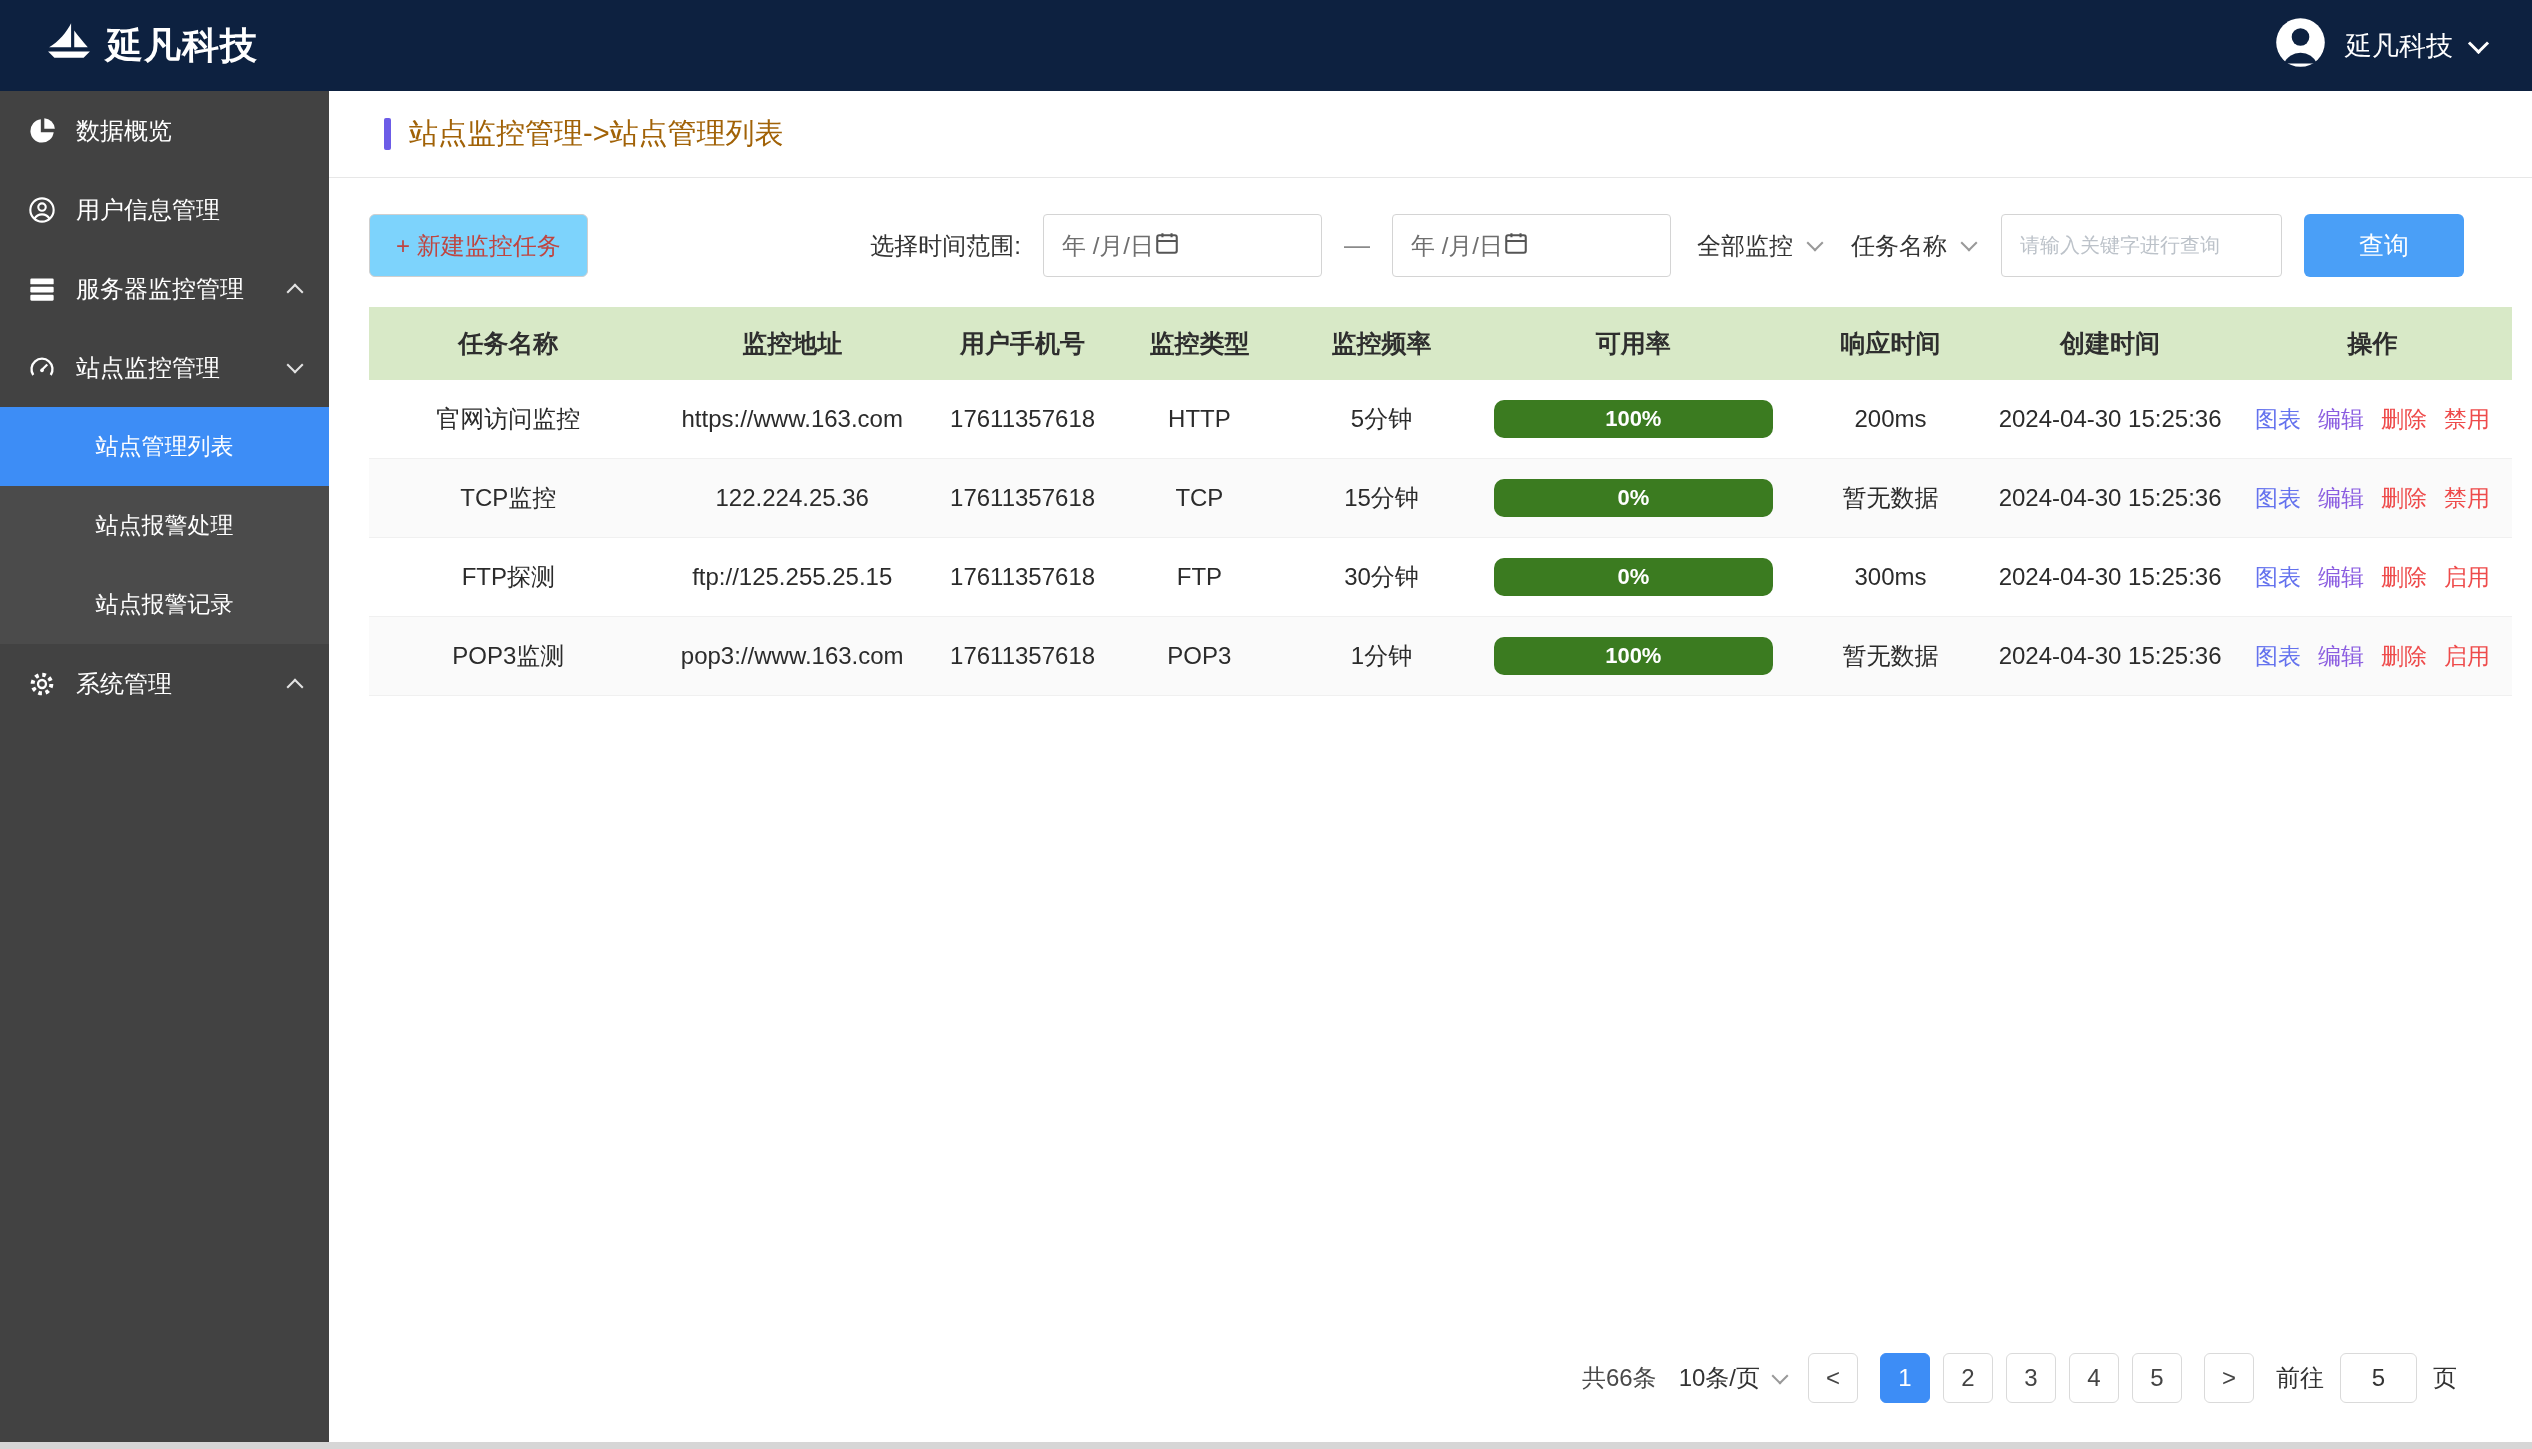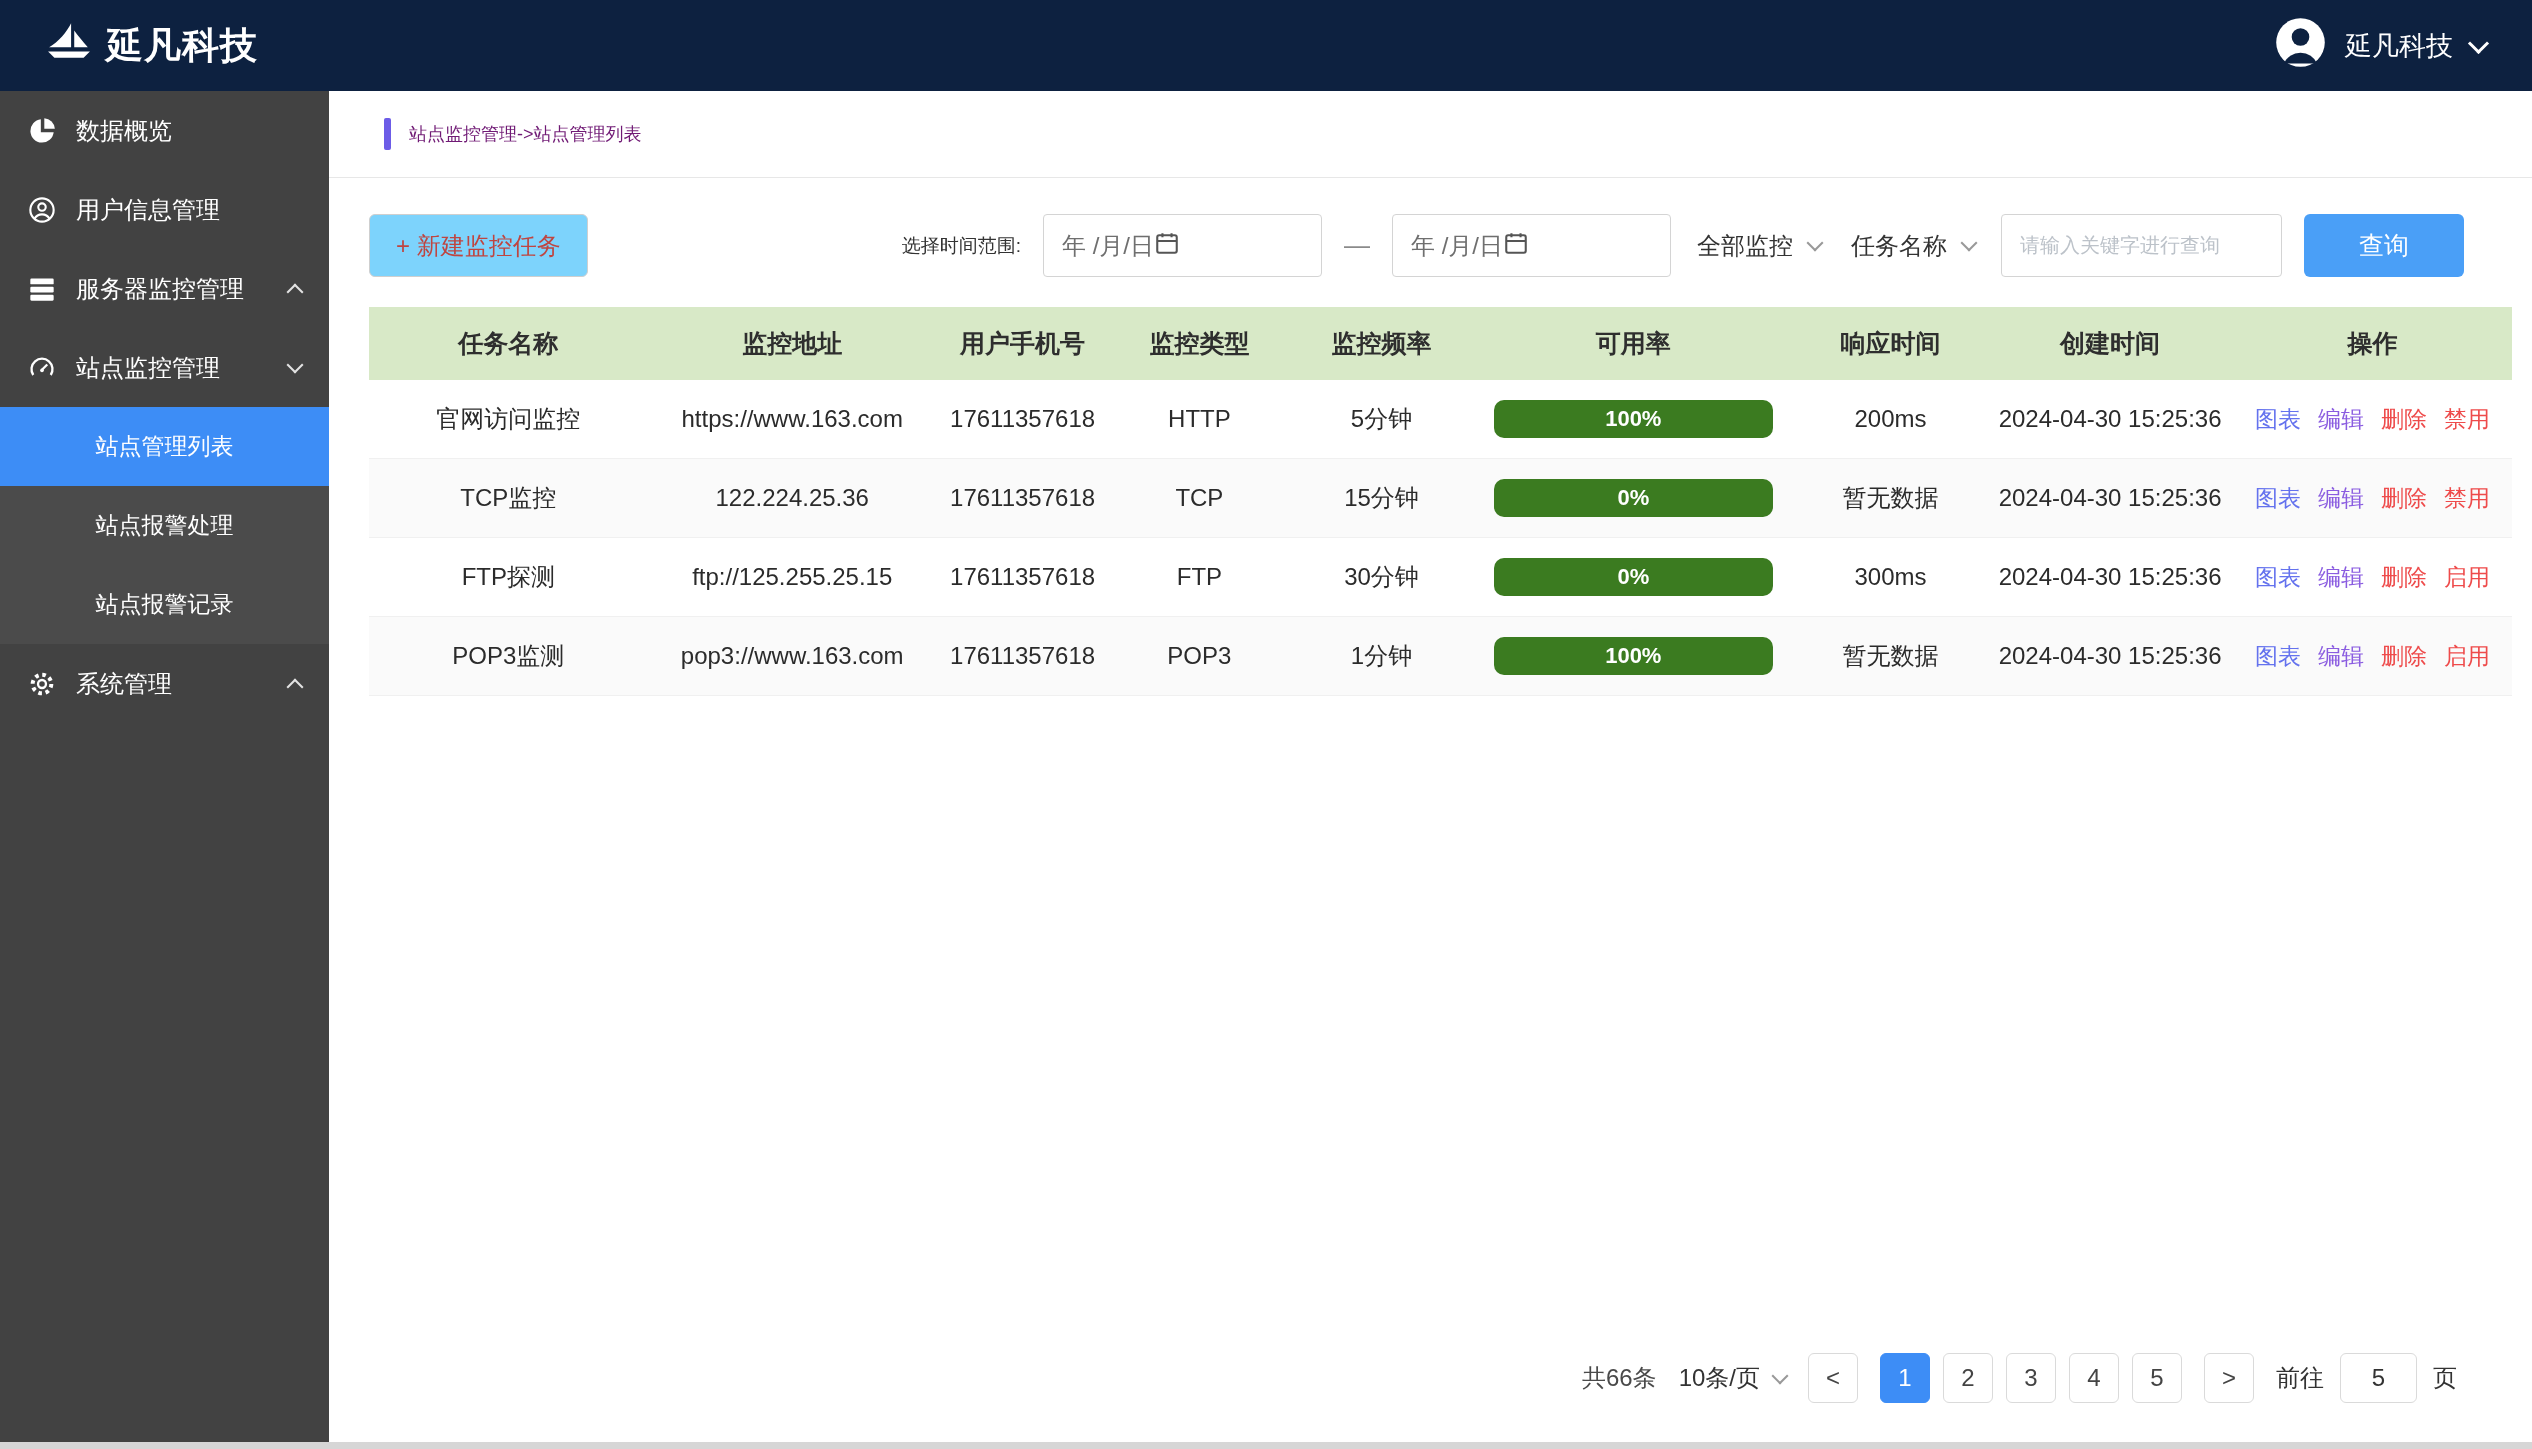--- a/index.html
+++ b/index.html
@@ -32,28 +32,28 @@
   .side-chev { color:#e3e3e3; margin-right:4px; }
   .submenu { background:#4b4b4b; }
   .sub-item { height:79px; display:flex; align-items:center; justify-content:center;
     color:#fff; font-size:23px; cursor:pointer; }
   .sub-item.active { background:#3d8df6; }
   
   .main { flex:1; min-width:0; display:flex; flex-direction:column; background:#fff; }
   .breadcrumb-bar { height:87px; flex-shrink:0; display:flex; align-items:center; gap:18px;
     padding-left:55px; border-bottom:1px solid #e7e7e7; }
   .accent { width:7px; height:32px; background:#6c5ce7; border-radius:2px; }
-  .breadcrumb-text { font-size:18px; color:#701a75; font-weight:500; }
+  .breadcrumb-text { font-size:29px; color:#a16207; font-weight:500; }
   .content { flex:1; display:flex; flex-direction:column; padding:0 20px 0 40px; min-height:0; }
   
   .toolbar { margin-top:36px; display:flex; align-items:center; padding-right:48px; flex-shrink:0; }
   .btn-new { height:63px; padding:0 26px; background:#7dd3fc; border:1px solid #cfcfcf; border-radius:6px;
     color:#bf4540; font-size:24px; cursor:pointer; font-family:inherit; }
   .toolbar-right { margin-left:auto; display:flex; align-items:center; gap:22px; }
-  .lbl { font-size:19px; color:#333; }
+  .lbl { font-size:24px; color:#333; }
   .date-input { width:279px; height:63px; border:1px solid #d4d4d4; border-radius:4px; background:#fff;
     display:flex; align-items:center; justify-content:flex-start; padding:0 14px 0 18px;
     color:#6f6f6f; font-size:24px; cursor:pointer; }
   .sep { color:#8a8a8a; font-size:26px; }
   .selectbox { display:flex; align-items:center; gap:16px; font-size:24px; color:#333;
     padding:0 4px; cursor:pointer; }
   .selectbox .chev { color:#999; }
   .search { width:281px; height:63px; border:1px solid #d4d4d4; border-radius:4px;
     font-size:20px; padding:0 18px; color:#333; font-family:inherit; outline:none; }
   .search::placeholder { color:#bcc2c9; }

